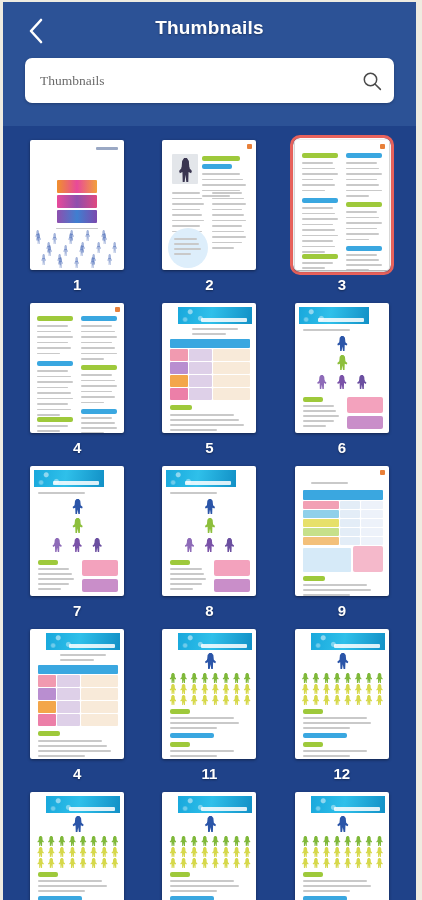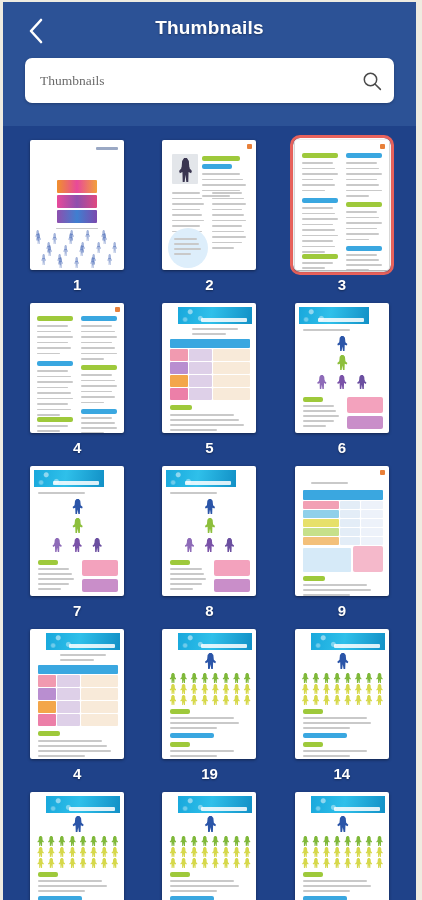--- a/index.html
+++ b/index.html
@@ -735,21 +735,21 @@
             <div class="tbar green" style="left:8px;top:80px;width:20px"></div>
             <div class="line " style="left:8px;top:88px;width:63.959999999999994px"></div>
             <div class="line " style="left:8px;top:93px;width:68.63999999999999px"></div>
             <div class="line " style="left:8px;top:98px;width:46.8px"></div>
             <div class="swatch" style="left:8px;top:104px;width:44px;height:5px;background:#3aa7e0;border-radius:2px"></div>
             <div class="tbar green" style="left:8px;top:113px;width:20px"></div>
             <div class="line " style="left:8px;top:121px;width:63.959999999999994px"></div>
             <div class="line " style="left:8px;top:126px;width:46.8px"></div>
           </div>
         </div>
-        <div class="pagenum">19</div>
+        <div class="pagenum">11</div>
       </div>
       <div class="cell">
         <div class="thumb-frame" title="Banner with figure grid">
           <div class="page">
             <div class="banner banner-right">
               <div class="btxt"></div>
             </div>
             <div class="fig" style="left:42px;top:24px;width:12px;height:16px;color:#2b55a8">
               <i></i>
             </div>
@@ -828,21 +828,21 @@
             <div class="tbar green" style="left:8px;top:80px;width:20px"></div>
             <div class="line " style="left:8px;top:88px;width:63.959999999999994px"></div>
             <div class="line " style="left:8px;top:93px;width:68.63999999999999px"></div>
             <div class="line " style="left:8px;top:98px;width:46.8px"></div>
             <div class="swatch" style="left:8px;top:104px;width:44px;height:5px;background:#3aa7e0;border-radius:2px"></div>
             <div class="tbar green" style="left:8px;top:113px;width:20px"></div>
             <div class="line " style="left:8px;top:121px;width:63.959999999999994px"></div>
             <div class="line " style="left:8px;top:126px;width:46.8px"></div>
           </div>
         </div>
-        <div class="pagenum">14</div>
+        <div class="pagenum">12</div>
       </div>
       <div class="cell">
         <div class="thumb-frame" title="Banner with figure grid">
           <div class="page">
             <div class="banner banner-right">
               <div class="btxt"></div>
             </div>
             <div class="fig" style="left:42px;top:24px;width:12px;height:16px;color:#2b55a8">
               <i></i>
             </div>

